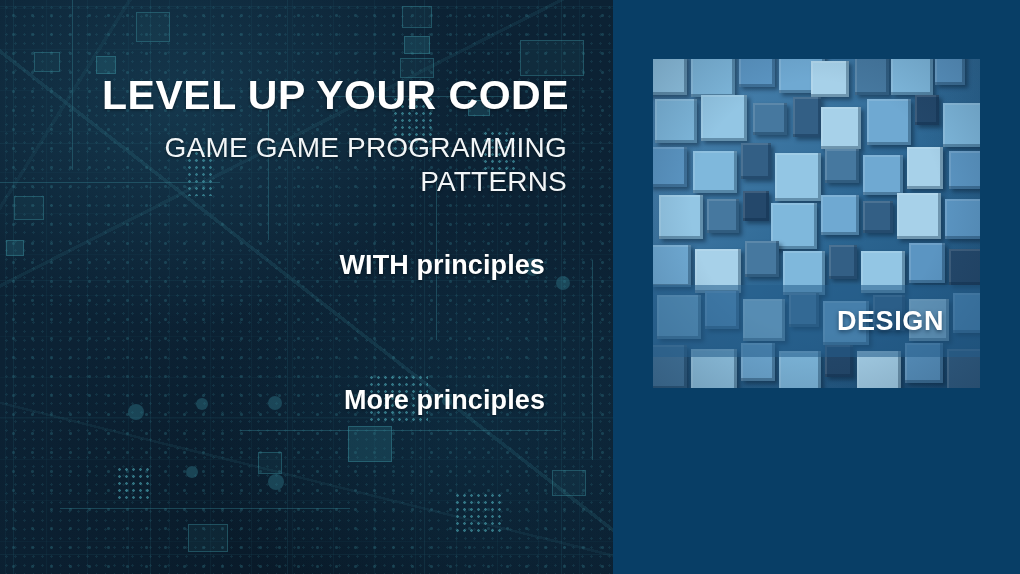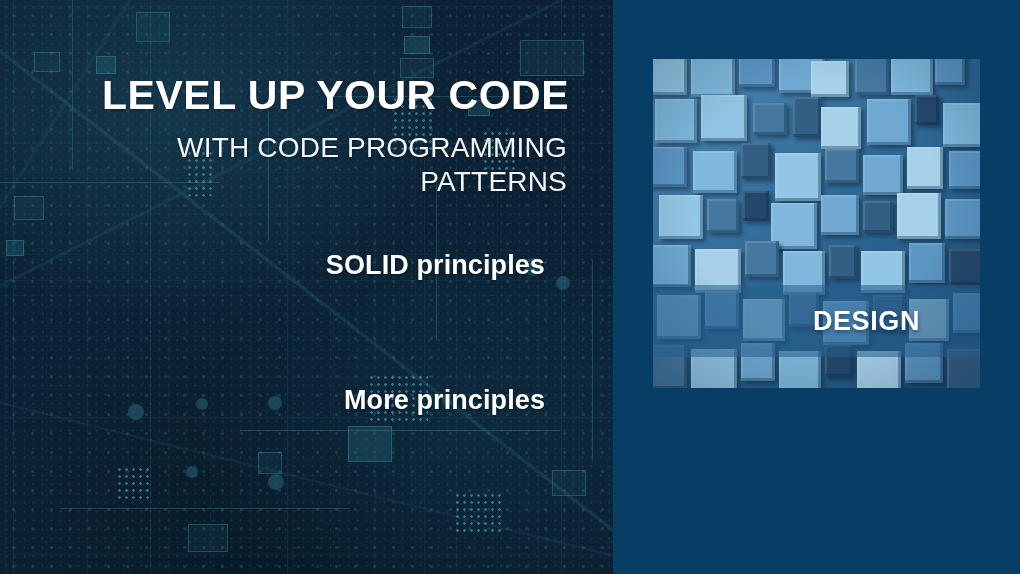--- a/index.html
+++ b/index.html
@@ -207,21 +207,21 @@
   
   #caption-band {
     position:absolute;
     left:0; right:0; top:226px;
     height:72px;
     background:rgba(36,92,138,.55);
     display:flex;
     flex-direction:column;
     align-items:flex-end;
     justify-content:center;
-    padding-right:60px;
+    padding-right:36px;
   }
   .caption-line {
     color:#ffffff;
     font-size:27px;
     font-weight:bold;
     letter-spacing:.6px;
     line-height:1.12;
     text-shadow:0 2px 4px rgba(6,28,50,.55);
     white-space:nowrap;
   }
@@ -277,23 +277,23 @@
       <div class="hline" style="left:0;   top:182px; width:220px;"></div>
       <div class="hline" style="left:240px; top:430px; width:320px;"></div>
       <div class="hline" style="left:60px;  top:508px; width:290px;"></div>
       <div class="hline" style="left:330px; top:96px;  width:180px;"></div>
     </div>
 
     <div id="left-content">
 
       <h1 id="title">LEVEL UP YOUR CODE</h1>
 
-      <h2 id="subtitle">WITH CODE PROGRAMMING PATTERNS</h2>
-
-      <div class="menu-item" id="menu-0">SOLID principles</div>
+      <h2 id="subtitle">GAME GAME PROGRAMMING PATTERNS</h2>
+
+      <div class="menu-item" id="menu-0">WITH principles</div>
 
 
       <div class="menu-item" id="menu-2">More principles</div>
 
     </div>
   </div>
 
   <div id="right-panel">
 
     <div id="cube-image">

